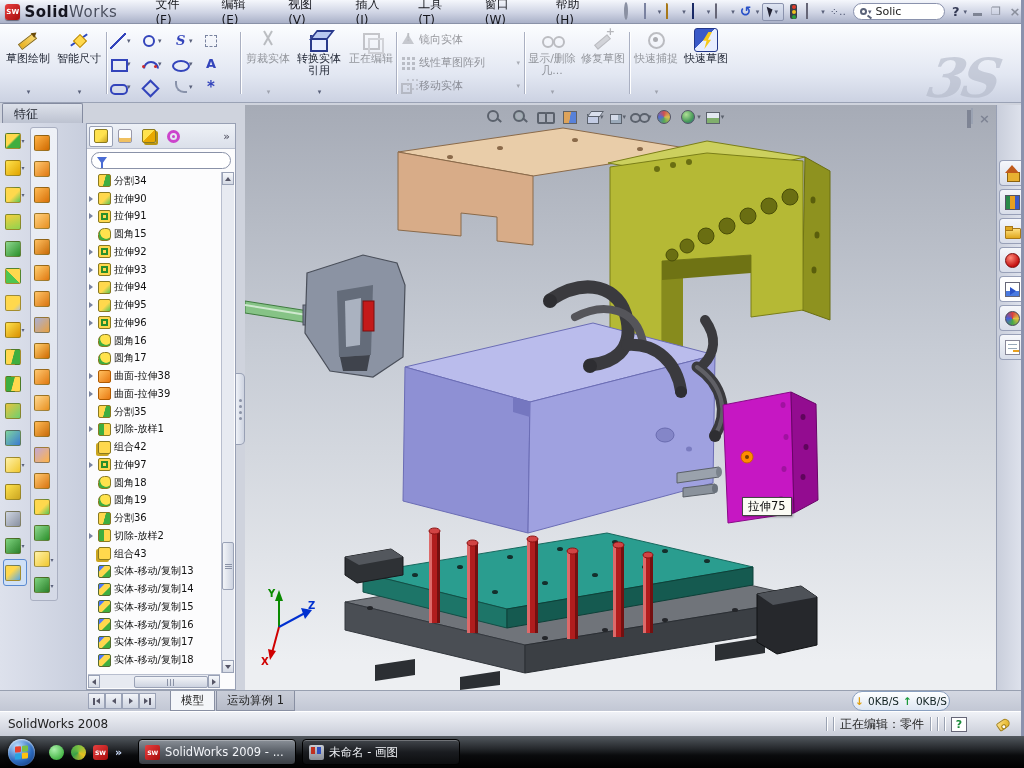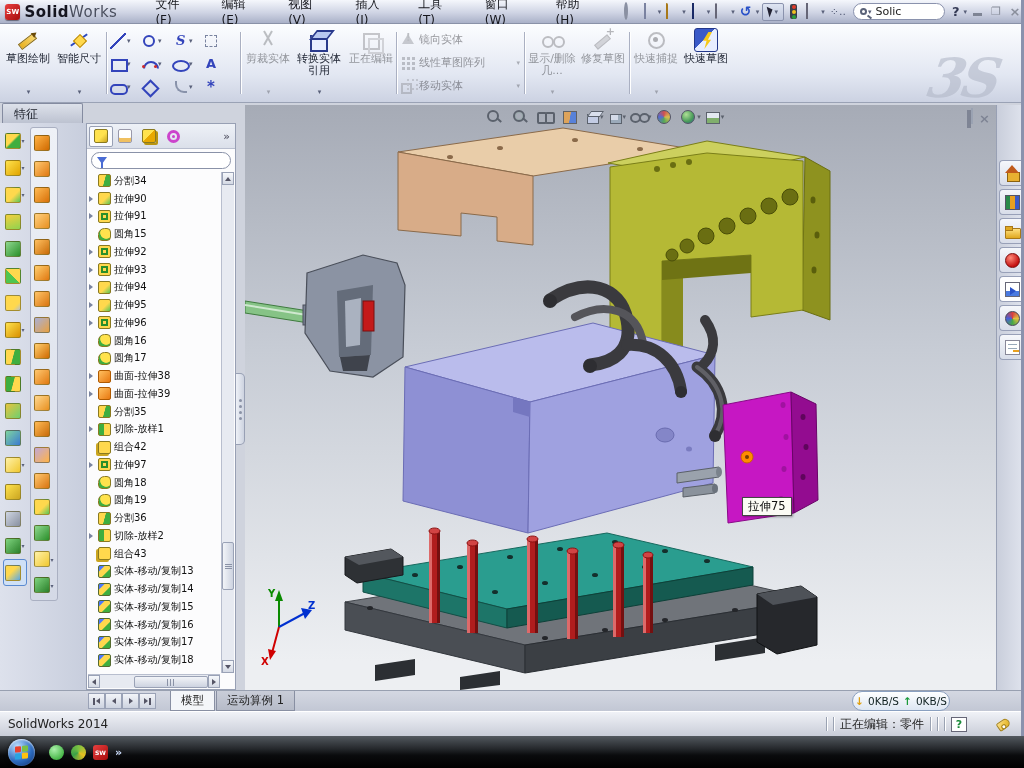--- a/index.html
+++ b/index.html
@@ -1199,21 +1199,21 @@
       </span>
   </div>
   <div class="mtab-wrap">
 
   <span class="mtab active">模型</span>
       <span class="mtab">运动算例 1</span>
     </div>
 </div>
 
 <div class="statusbar">
-  <span class="st-left">SolidWorks 2014</span>
+  <span class="st-left">SolidWorks 2008</span>
   <div class="st-right">
     <span class="st-sep"></span>
       <span class="st-sep"></span>
     <span class="st-edit">正在编辑：零件</span>
     <span class="st-sep"></span>
       <span class="st-sep"></span>
       <span class="st-sep"></span>
     <span class="st-help">?</span>
     <span style="width:18px"></span>
     <span class="st-tag"></span>
@@ -1228,15 +1228,27 @@
         <i style="background:#2aa4e0"></i>
         <i style="background:#ffc20e"></i>
     </span>
   </span>
   <div class="ql">
     <span class="qli ql-msg"></span>
     <span class="qli ql-game"></span>
     <span class="qli ql-sw">SW</span>
     <span class="ql-more">»</span>
   </div>
+  <div class="taskbtns">
+
+      <span class="taskbtn active">
+        <span class="tb-ico tb-sw">SW</span>
+        <span>SolidWorks 2009 - ...</span>
+      </span>
+
+      <span class="taskbtn">
+        <span class="tb-ico tb-paint"></span>
+        <span>未命名 - 画图</span>
+      </span>
+    </div>
 </div>
 
 <div class="right-frame"></div>
 
 </body></html>

